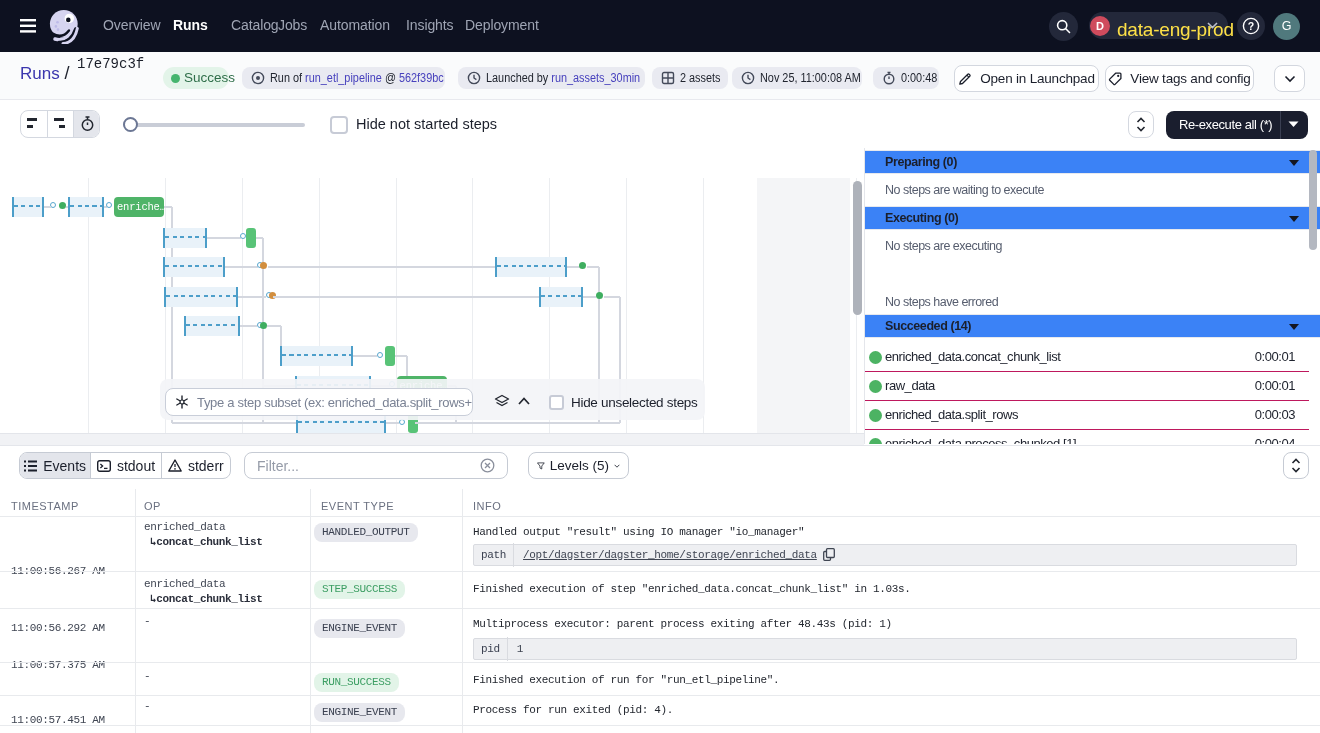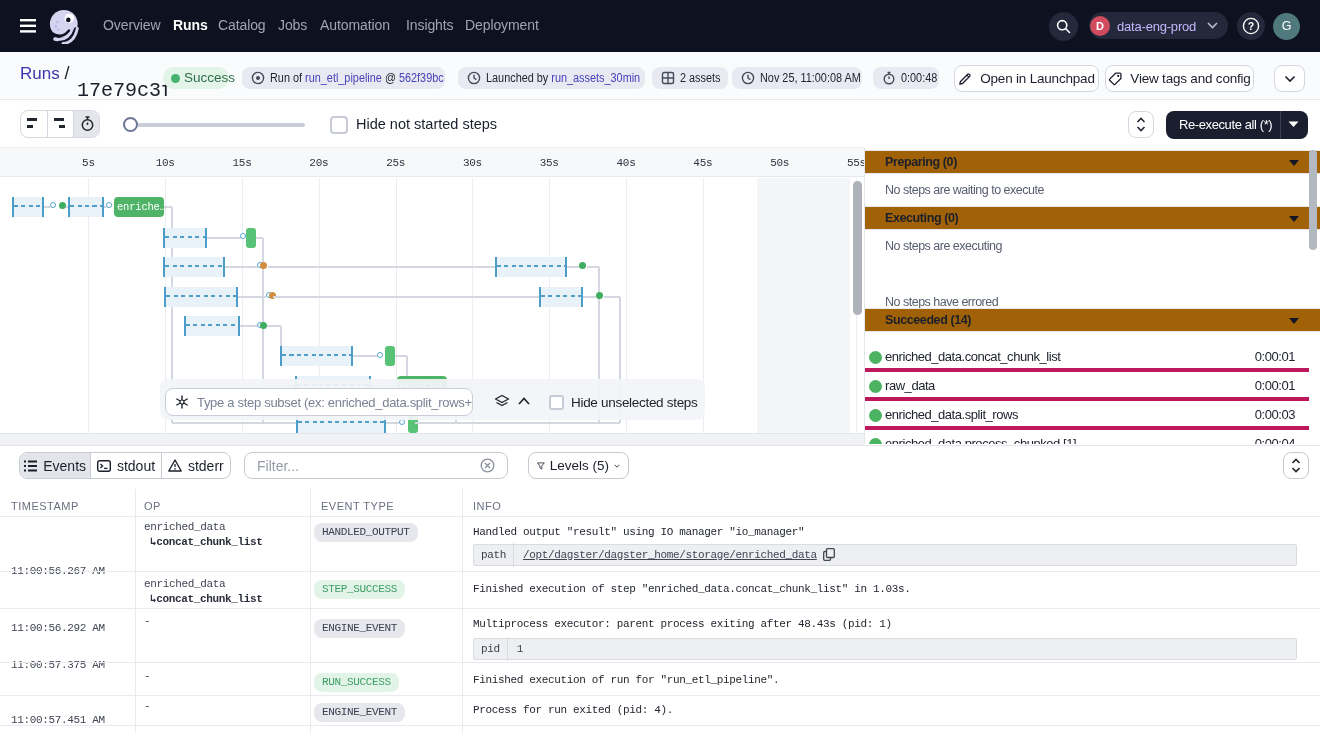--- a/index.html
+++ b/index.html
@@ -41,25 +41,25 @@
   .vline { position:absolute; width:2px; background:#D4D7DF; }
   .gdot { position:absolute; width:7px; height:7px; border-radius:50%; background:#3FAE60; }
   .odot { position:absolute; width:6px; height:6px; border-radius:50%; background:#fff; border:1.5px solid #58A6CE; }
   .adot { position:absolute; width:7px; height:7px; border-radius:50%; background:#D28E3E; }
   .mini { position:absolute; width:10px; height:20px; border-radius:3px; background:#58C377; }
   .gtag { position:absolute; width:50px; height:20px; border-radius:4px; background:#4FB468;
           color:#fff; font-family:"Liberation Mono",monospace; font-size:10.5px; letter-spacing:-0.2px; line-height:20px; padding:0 3px; overflow:hidden; }
 
   
   #rpanel { left:864px; top:148px; width:456px; height:296px; background:#fff; border-left:1px solid #E4E6EB; overflow:hidden; }
-  .phead { position:absolute; left:0; width:456px; height:24px; background:#a16207;
+  .phead { position:absolute; left:0; width:456px; height:24px; background:#3b82f6;
            border-top:1px solid #E7E9EE; border-bottom:1px solid #E7E9EE;
            font-size:12.5px; letter-spacing:-0.4px; font-weight:bold; color:#1B1F2B; line-height:23px; padding-left:20px; }
   .pempty { position:absolute; left:20px; font-size:12.5px; letter-spacing:-0.5px; color:#565D6E; }
-  .pitem { position:absolute; left:0; width:444px; height:29px; border-bottom:4px solid #be185d;
+  .pitem { position:absolute; left:0; width:444px; height:29px; border-bottom:1px solid #be185d;
            font-size:13px; letter-spacing:-0.45px; color:#20242F; line-height:28px; }
   .pdur { position:absolute; right:14px; font-size:13px; color:#20242F; }
   .caret { position:absolute; right:22px; width:0; height:0; border-left:5.5px solid transparent; border-right:5.5px solid transparent; border-top:6px solid #141722; }
 
   
   #split { left:0; top:433px; width:864px; height:13px; background:#F1F2F5; border-top:1px solid #E3E5EA; }
 
   
   #events { left:0; top:445px; width:1320px; height:288px; background:#fff; border-top:1px solid #E4E6EB; }
   .ebtn { position:absolute; top:452px; height:27px; border:1px solid #C6CBD4; border-radius:8px;
@@ -95,48 +95,48 @@
       <path d="M11 33 Q 22.5 33.8 27.5 19.5" stroke="#0D1120" stroke-width="2.5" fill="none" stroke-linecap="round"></path>
       <path d="M15 34.6 Q 26.5 33.5 29.3 19.5" stroke="#D6D4F0" stroke-width="3" fill="none" stroke-linecap="round"></path>
       <circle cx="21.3" cy="9.4" r="4.7" fill="#fff"></circle>
       <circle cx="20.3" cy="10.9" r="2.3" fill="#0D1120"></circle>
       <circle cx="9.5" cy="13.2" r="1.3" fill="#BDBAE8"></circle>
         <circle cx="7.9" cy="17.4" r="1.3" fill="#BDBAE8"></circle>
         <circle cx="10" cy="20.6" r="1.3" fill="#BDBAE8"></circle>
     </svg>
     <span class="navlink" style="left:103px">Overview</span>
     <span class="navlink on" style="left:173px">Runs</span>
-    <span class="navlink" style="left:218px">Catalog</span>
+    <span class="navlink" style="left:231px">Catalog</span>
     <span class="navlink" style="left:278px">Jobs</span>
     <span class="navlink" style="left:320px">Automation</span>
     <span class="navlink" style="left:406px">Insights</span>
     <span class="navlink" style="left:465px">Deployment</span>
     <div class="abs" style="left:1049px;top:12px;width:29px;height:29px;border-radius:50%;background:#23283A"></div>
     <svg class="abs" style="left:1056px;top:19px" width="15" height="15" viewBox="0 0 15 15">
       <circle cx="6.2" cy="6.2" r="4.6" stroke="#fff" stroke-width="1.6" fill="none"></circle>
       <line x1="9.8" y1="9.8" x2="13.5" y2="13.5" stroke="#fff" stroke-width="1.6" stroke-linecap="round"></line>
     </svg>
     <div class="abs" style="left:1089px;top:12px;width:139px;height:27px;border-radius:14px;background:#23283A"></div>
     <div class="abs" style="left:1090px;top:15.5px;width:20px;height:20px;border-radius:50%;background:#CF4B5D;color:#fff;font-size:11px;font-weight:bold;text-align:center;line-height:20px">D</div>
-    <span class="abs" style="left:1117px;top:18.5px;color:#c4b5fd;font-size:13px;letter-spacing:-0.2px">data-eng-prod</span>
+    <span class="abs" style="left:1117px;top:18.5px;color:#fde047;font-size:19px;letter-spacing:-0.2px">data-eng-prod</span>
     <svg class="abs" style="left:1207px;top:22px" width="11" height="7" viewBox="0 0 11 7">
         <path d="M1 1 L5.5 5.5 L10 1" stroke="#B9BECC" stroke-width="1.6" fill="none"></path>
       </svg>
     <div class="abs" style="left:1237px;top:12px;width:28px;height:28px;border-radius:50%;background:#23283A"></div>
     <svg class="abs" style="left:1242px;top:17px" width="18" height="18" viewBox="0 0 18 18">
       <circle cx="9" cy="9" r="7.6" stroke="#fff" stroke-width="1.4" fill="none"></circle>
       <text x="9" y="12.8" font-size="10.5" font-weight="bold" fill="#fff" text-anchor="middle" font-family="Liberation Sans">?</text>
     </svg>
     <div class="abs" style="left:1273px;top:13px;width:27px;height:27px;border-radius:50%;background:#50797D;color:#fff;font-size:12.5px;text-align:center;line-height:27px">G</div>
   </div>
 
   <div class="abs" id="crumb">
     <span class="abs" style="left:20px;top:11.5px;font-size:17px;color:#3B36AE">Runs</span>
     <span class="abs" style="left:64.5px;top:11px;font-size:18px;color:#20242F">/</span>
-    <span class="abs mono" style="left:77px;top:27px;font-size:20px;color:#1A1E29">17e79c3f</span>
+    <span class="abs mono" style="left:77px;top:4px;font-size:14px;color:#1A1E29">17e79c3f</span>
     <div class="abs" style="left:163px;top:15px;width:66px;height:22px;border-radius:11px;background:#E3F4E9">
       <div class="abs" style="left:8px;top:6.5px;width:9px;height:9px;border-radius:50%;background:#45B56E"></div>
       <span class="abs" style="left:21px;top:3px;font-size:13.5px;color:#2F6E49">Success</span>
     </div>
     <div class="tag" style="left:242px;width:202.5px">
       <svg width="14" height="14" viewBox="0 0 14 14">
           <circle cx="7" cy="7" r="5.6" stroke="#444A5A" stroke-width="1.4" fill="none"></circle>
           <circle cx="7" cy="7" r="2" fill="#444A5A"></circle>
         </svg>
       <span>Run of <span class="lnk">run_etl_pipeline</span> @ <span class="lnk">562f39bc</span></span>
@@ -223,33 +223,20 @@
       </svg>
     <div class="abs" style="left:1166px;top:10.5px;width:142px;height:28px;border-radius:8px;background:#1A1E2E"></div>
     <span class="abs" style="left:1179px;top:17px;font-size:13px;letter-spacing:-0.4px;color:#fff">Re-execute all (*)</span>
     <div class="abs" style="left:1280px;top:10.5px;width:1px;height:28px;background:#3A3F52"></div>
     <svg class="abs" style="left:1288px;top:21px" width="11" height="7" viewBox="0 0 11 7">
         <path d="M0.5 0.5 L5.5 6 L10.5 0.5" fill="#fff"></path>
       </svg>
   </div>
 
   <div class="abs" id="gantt">
-    <div id="axis">
-        <span class="axlab" style="left: 88.4px;">5s</span>
-        <span class="axlab" style="left: 165.2px;">10s</span>
-        <span class="axlab" style="left: 242px;">15s</span>
-        <span class="axlab" style="left: 318.8px;">20s</span>
-        <span class="axlab" style="left: 395.6px;">25s</span>
-        <span class="axlab" style="left: 472.4px;">30s</span>
-        <span class="axlab" style="left: 549.2px;">35s</span>
-        <span class="axlab" style="left: 626px;">40s</span>
-        <span class="axlab" style="left: 702.8px;">45s</span>
-        <span class="axlab" style="left: 779.6px;">50s</span>
-        <span class="axlab" style="left: 856.4px;">55s</span>
-      </div>
     <div id="glines">
         <div class="grid" style="left: 88.4px;"></div>
         <div class="grid" style="left: 165.2px;"></div>
         <div class="grid" style="left: 242px;"></div>
         <div class="grid" style="left: 318.8px;"></div>
         <div class="grid" style="left: 395.6px;"></div>
         <div class="grid" style="left: 472.4px;"></div>
         <div class="grid" style="left: 549.2px;"></div>
         <div class="grid" style="left: 626px;"></div>
         <div class="grid" style="left: 702.8px;"></div>
@@ -369,21 +356,21 @@
     <div class="abs" style="left:548.5px;top:247.5px;width:15px;height:15px;border:2px solid #C7CBD6;border-radius:3px;background:#fff"></div>
     <span class="abs" style="left:571px;top:248px;font-size:13.5px;letter-spacing:-0.3px;color:#1B1F2B">Hide unselected steps</span>
   </div>
 
   <div class="abs" id="rpanel">
     <div class="phead" style="top:2px">Preparing (0)<div class="caret" style="top:9px"></div></div>
     <div class="pempty" style="top:35px">No steps are waiting to execute</div>
     <div class="phead" style="top:58px">Executing (0)<div class="caret" style="top:9px"></div></div>
     <div class="pempty" style="top:91px">No steps are executing</div>
     <div class="pempty" style="top:147px">No steps have errored</div>
-    <div class="phead" style="top:160px">Succeeded (14)<div class="caret" style="top:9px"></div></div>
+    <div class="phead" style="top:166px">Succeeded (14)<div class="caret" style="top:9px"></div></div>
     <div class="pitem" style="top:195px">
       <div class="abs" style="left:4px;top:8px;width:13px;height:13px;border-radius:50%;background:#4CB363"></div>
       <span class="abs" style="left:20px">enriched_data.concat_chunk_list</span>
       <span class="pdur">0:00:01</span>
     </div>
     <div class="pitem" style="top:224px">
       <div class="abs" style="left:4px;top:8px;width:13px;height:13px;border-radius:50%;background:#4CB363"></div>
       <span class="abs" style="left:20px">raw_data</span>
       <span class="pdur">0:00:01</span>
     </div>

